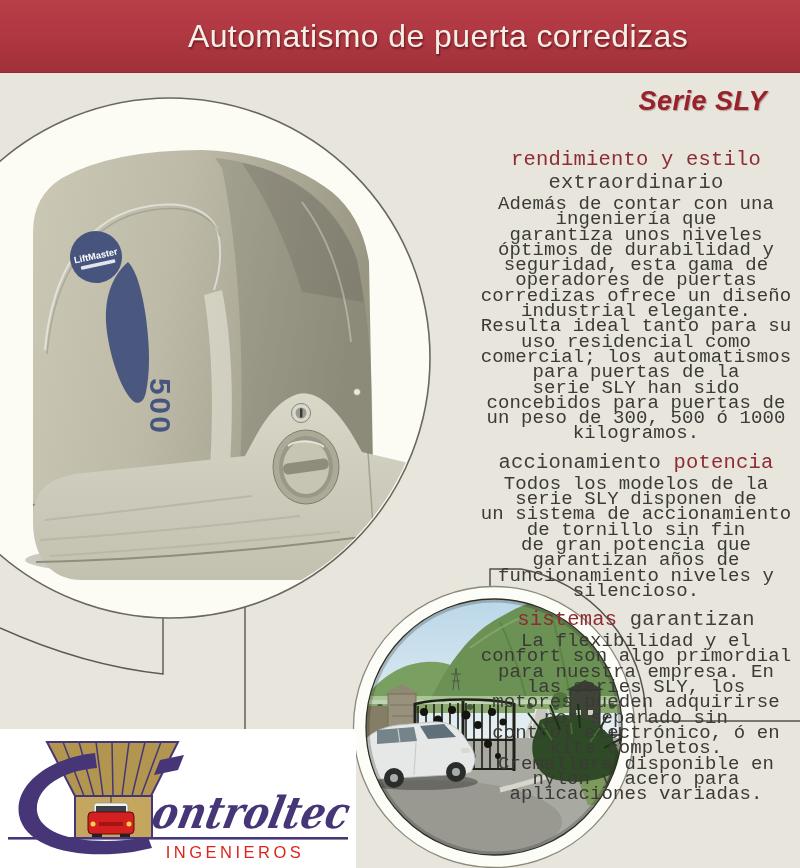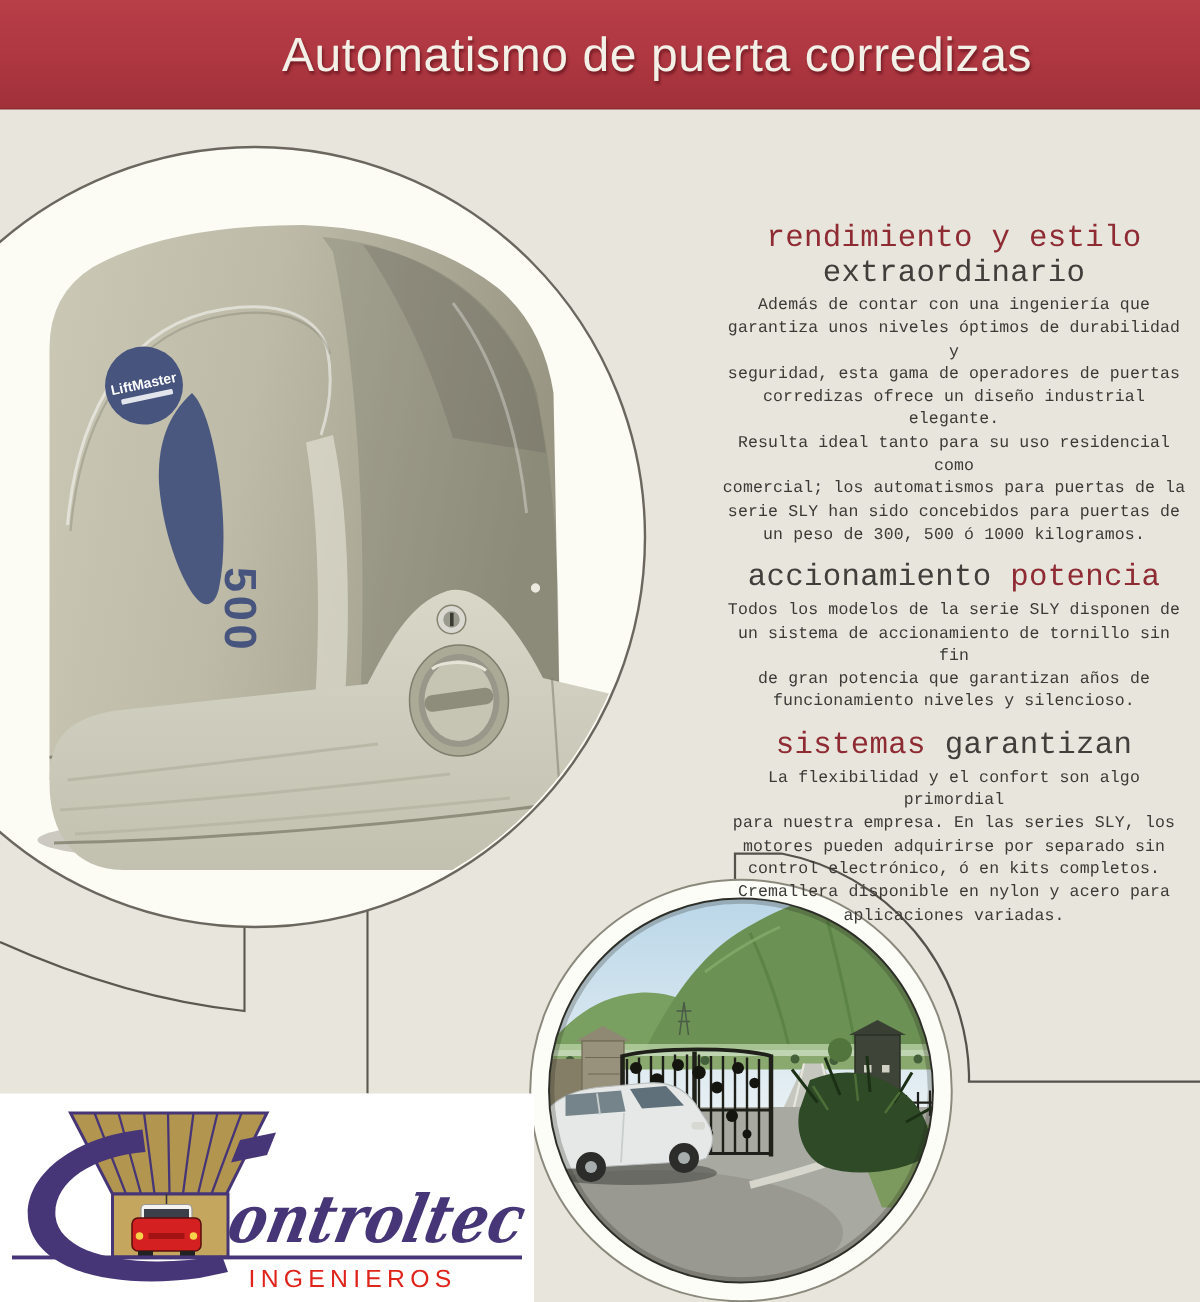--- a/index.html
+++ b/index.html
@@ -11,21 +11,21 @@
           border-bottom:1px solid #8f2a32;
           display:flex;align-items:center;justify-content:center;padding-left:76px;}
   .banner-title{font-size:32px;color:#f3f0e7;letter-spacing:.4px;
           text-shadow:1px 2px 2px rgba(70,5,12,.55);white-space:nowrap;}
   .serie{position:absolute;top:86px;right:33px;font-size:27px;font-weight:bold;font-style:italic;
           color:#99212a;letter-spacing:.5px;text-shadow:1px 1px 1px rgba(90,20,25,.35);}
   .col{position:absolute;left:480px;top:148px;width:312px;text-align:center;color:#3b3a36;font-family:Liberation Mono, monospace;}
   .col h2{font-size:20.5px;font-weight:normal;margin:5px 0 3px;color:#413f3b;letter-spacing:.2px;}
   .col h2:first-child{margin-top:0;}
   .col h2 .accent{color:#8e2b33;}
-  .col p{font-size:11px;line-height:15.3px;margin:0 0 9px;white-space:pre-line;letter-spacing:.1px;}
+  .col p{font-size:19px;line-height:15.3px;margin:0 0 9px;white-space:pre-line;letter-spacing:.1px;}
 </style>
 </head>
 <body>
 
 <div class="page">
 
   <svg width="800" height="868" viewBox="0 0 800 868">
     <defs>
       <clipPath id="cpBig">
           <circle cx="170" cy="358" r="258"></circle>
@@ -227,20 +227,21 @@
         <text x="0" y="0" font-family="DejaVu Serif, serif" font-style="italic" font-weight="bold" font-size="44" fill="#473677" textLength="196" lengthAdjust="spacingAndGlyphs">ontroltec</text>
       </g>
       <text x="235" y="858" text-anchor="middle" font-family="Liberation Sans, sans-serif" font-size="16.5" letter-spacing="3.5" fill="#df241b">INGENIEROS</text>
     </g>
   </svg>
 
   <div class="banner">
     <span class="banner-title">Automatismo de puerta corredizas</span>
   </div>
 
+  <div class="serie">Serie SLY</div>
 
   <div class="col">
     <h2><span class="accent">rendimiento y estilo</span> <span>extraordinario</span></h2>
     <p>Además de contar con una ingeniería que
 garantiza unos niveles óptimos de durabilidad y
 seguridad, esta gama de operadores de puertas
 corredizas ofrece un diseño industrial elegante.
 Resulta ideal tanto para su uso residencial como
 comercial; los automatismos para puertas de la
 serie SLY han sido concebidos para puertas de

